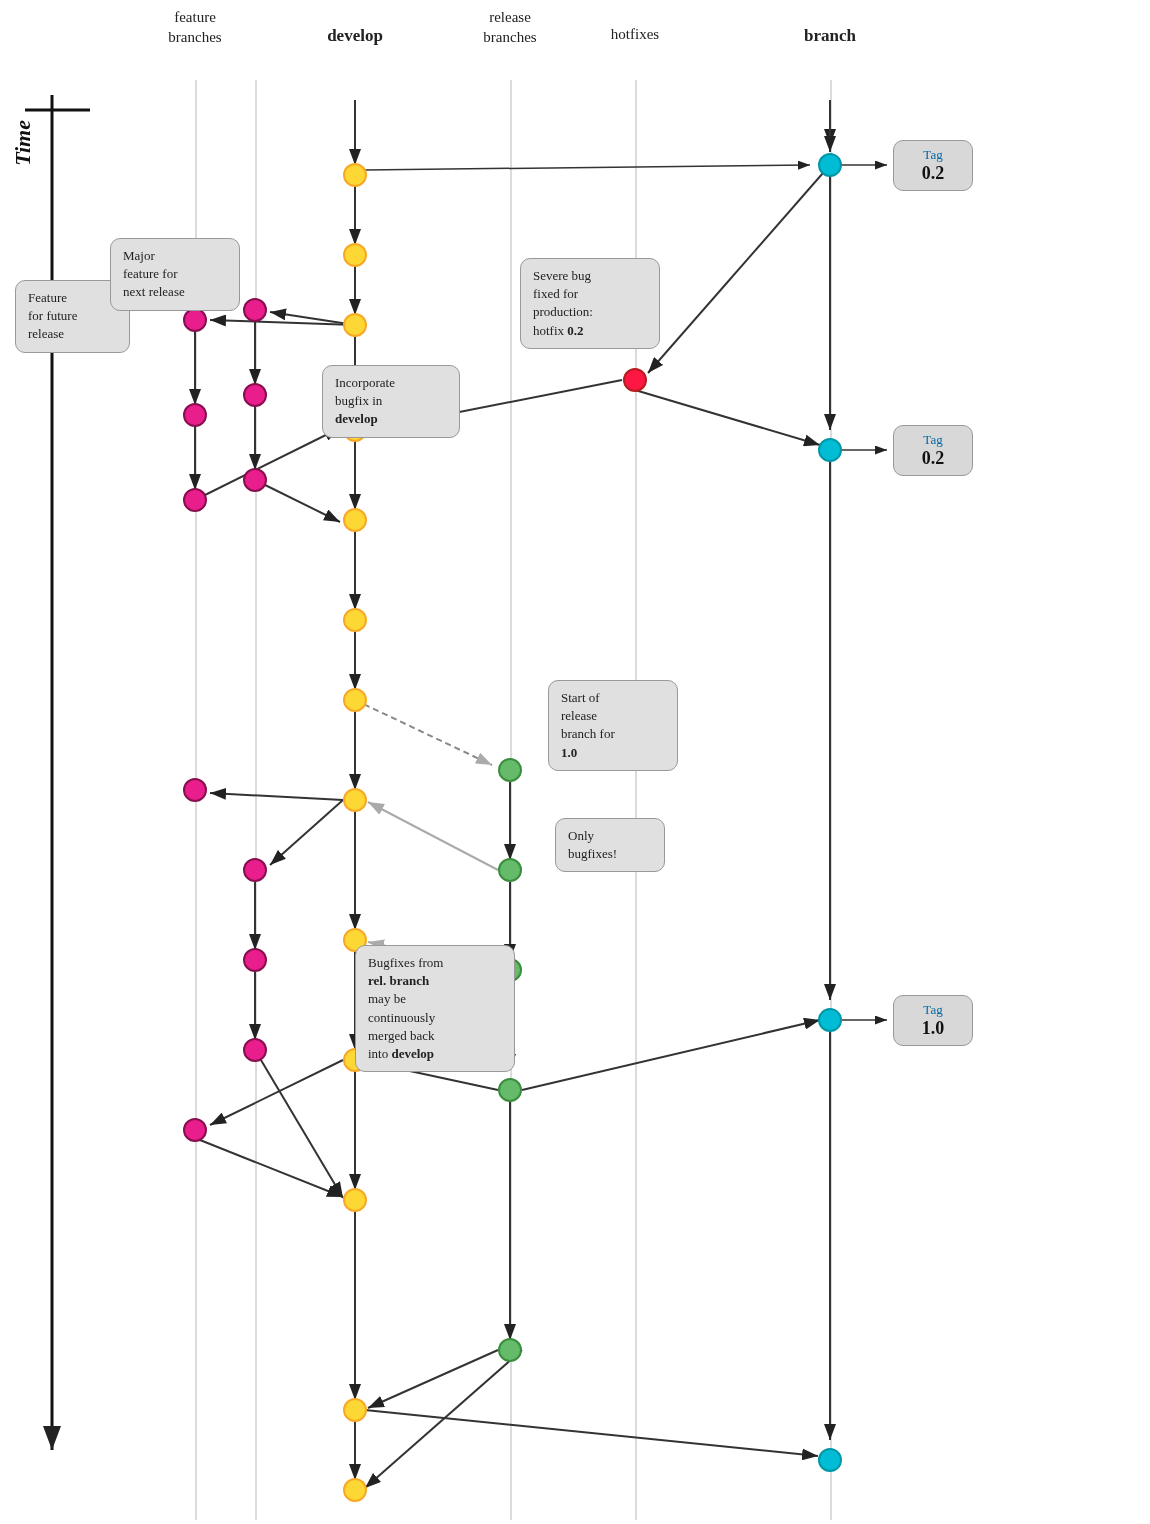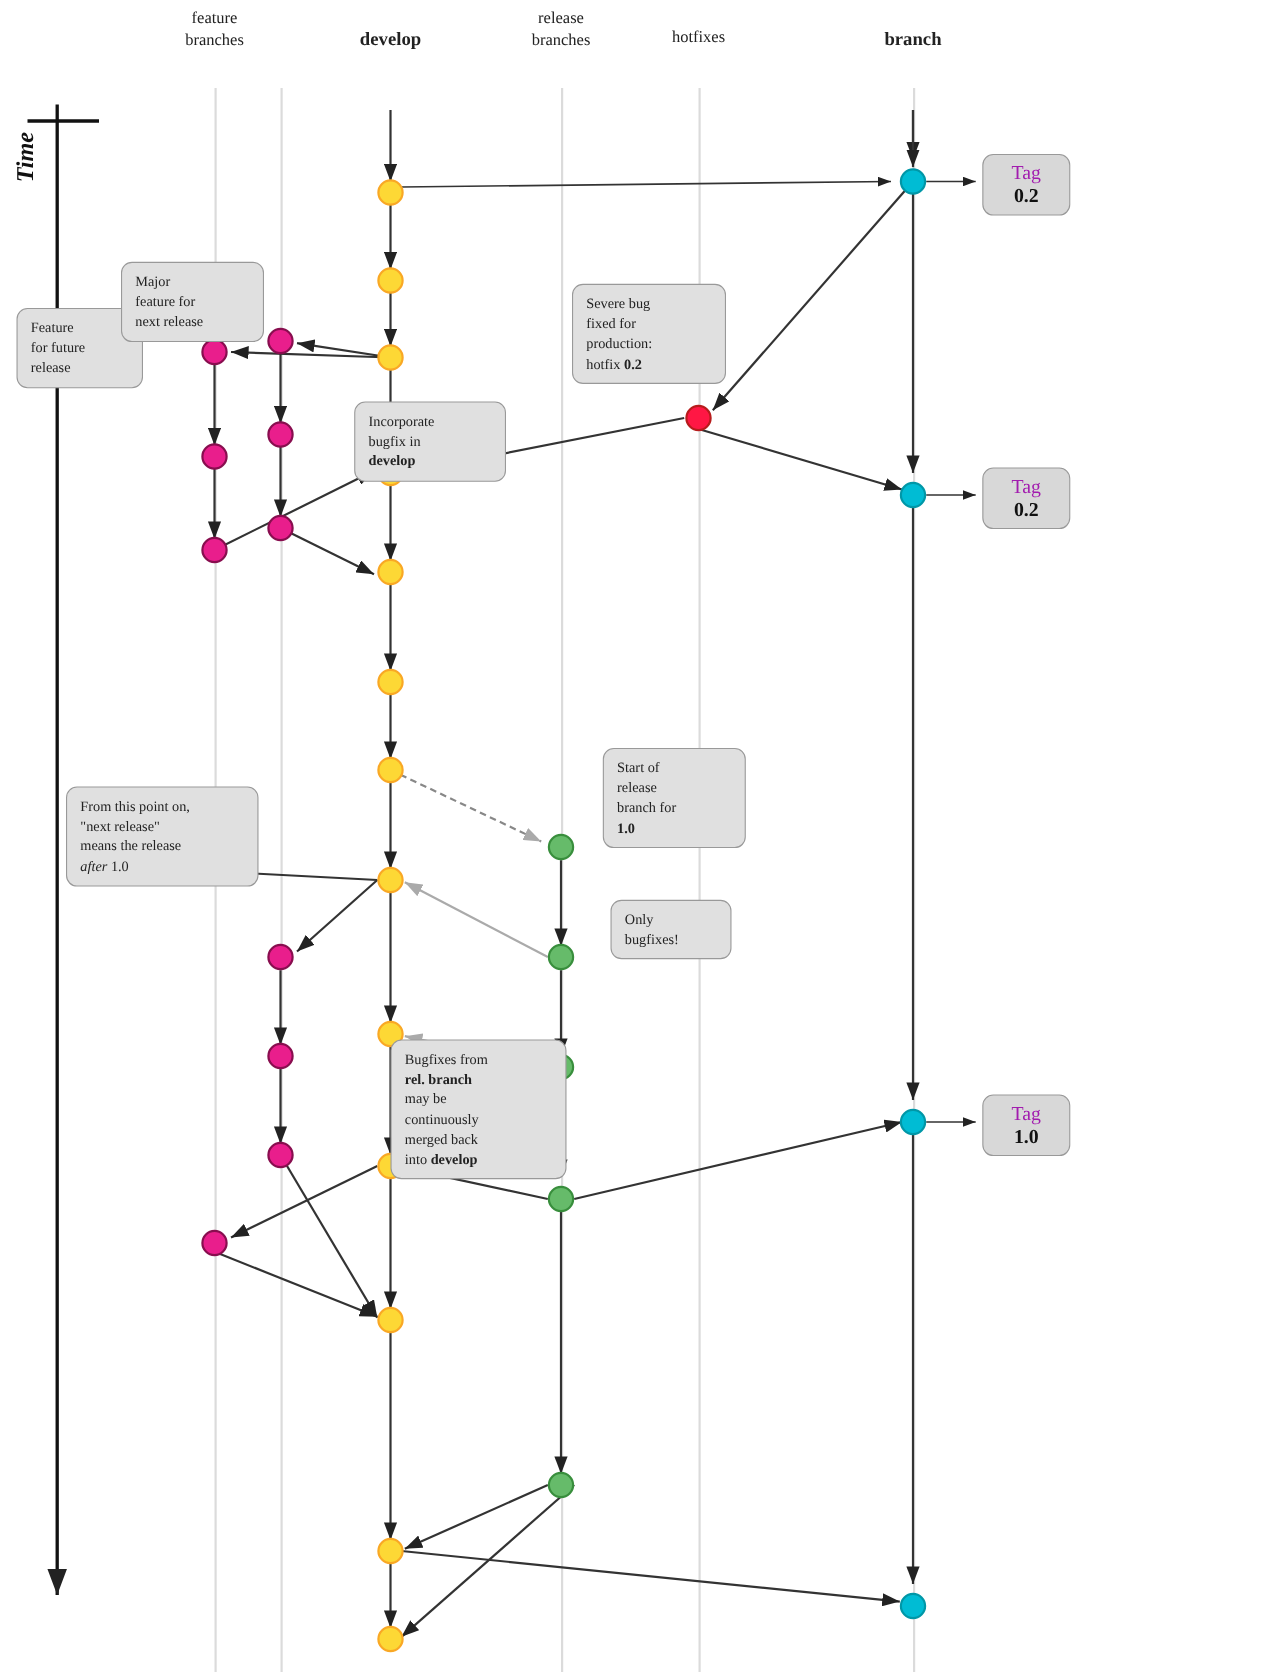--- a/index.html
+++ b/index.html
@@ -65,21 +65,21 @@
     
     .tag-box {
       position: absolute;
       background: #d8d8d8;
       border: 1.5px solid #999;
       border-radius: 10px;
       padding: 6px 14px;
       text-align: center;
       z-index: 20;
     }
-    .tag-box .tag-label { font-size: 18px; color: #a21caf; }
+    .tag-box .tag-label { font-size: 13px; color: #0369a1; }
     .tag-box .tag-value { font-size: 18px; font-weight: bold; color: #111; }
 
     
     #arrows {
       position: absolute;
       top: 0; left: 0;
       width: 1150px;
       height: 1524px;
       z-index: 5;
       pointer-events: none;
@@ -280,23 +280,20 @@
   </div>
 
   <div class="callout" style="left:322px;top:365px;width:138px;">
     Incorporate<br>bugfix in<br><span class="bold">develop</span>
   </div>
 
   <div class="callout" style="left:548px;top:680px;width:130px;">
     Start of<br>release<br>branch for<br><span class="bold">1.0</span>
   </div>
 
-  <div class="callout" style="left:60px;top:715px;width:175px;">
-    From this point on,<br>"next release"<br>means the release<br><span class="italic">after</span> 1.0
-  </div>
 
   <div class="callout" style="left:555px;top:818px;width:110px;">
     Only<br>bugfixes!
   </div>
 
   <div class="callout" style="left:355px;top:945px;width:160px;border-radius:10px;">
     Bugfixes from<br><span class="bold">rel. branch</span><br>may be<br>continuously<br>merged back<br>into <span class="bold">develop</span>
   </div>
 
 </div>

